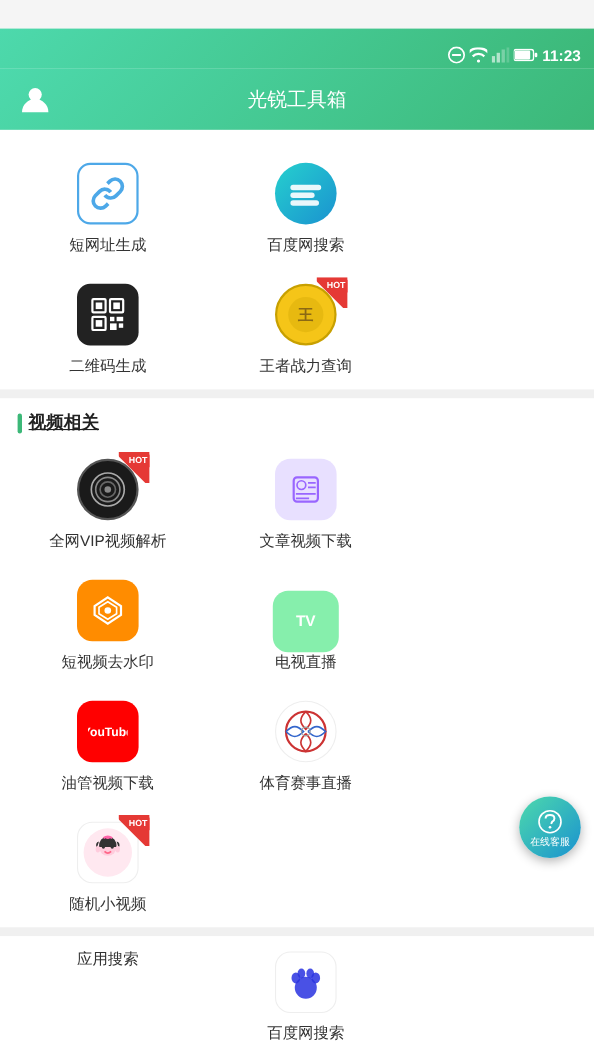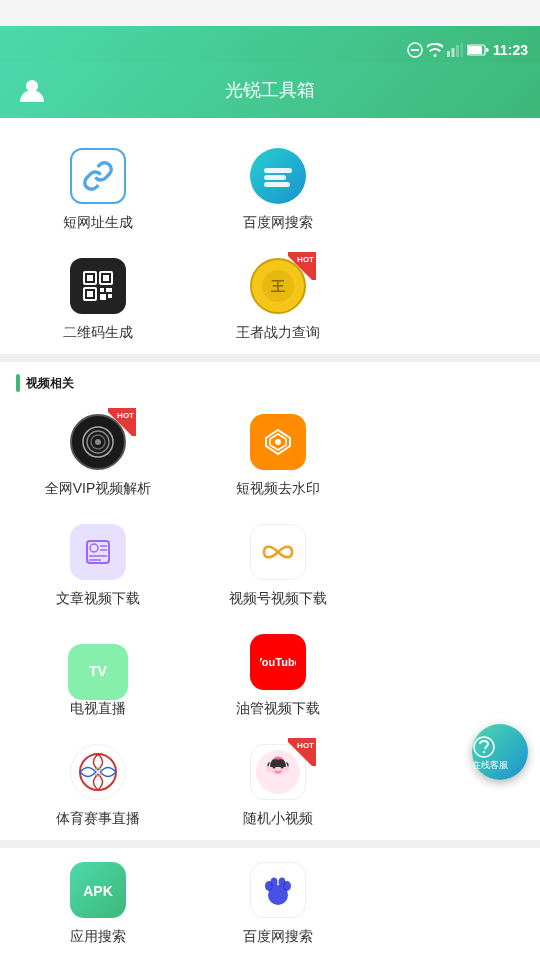--- a/index.html
+++ b/index.html
@@ -144,23 +144,24 @@
       padding: 12px 16px 8px;
       gap: 6px;
     }
     .section-bar {
       width: 4px;
       height: 18px;
       background: #3cb878;
       border-radius: 2px;
     }
     .section-title {
-      font-size: 12px;
+      font-size: 16px;
       font-weight: bold;
       color: #222;
+      text-decoration: underline;
     }
 
     .divider {
       height: 8px;
       background: #f0f0f0;
     }
 
     
     .icon-link {
       width: 56px;
@@ -294,20 +295,21 @@
     .float-service {
       position: fixed;
       right: 12px;
       bottom: 180px;
       width: 56px;
       height: 56px;
       background: linear-gradient(135deg, #4dd9ac, #1a92d0);
       border-radius: 50%;
       display: flex;
       flex-direction: column;
+      align-items: center;
       justify-content: center;
       box-shadow: 0 3px 10px rgba(0,0,0,0.3);
       cursor: pointer;
       z-index: 100;
     }
     .float-service-text {
       color: white;
       font-size: 9px;
       margin-top: 2px;
       line-height: 1;
@@ -463,59 +465,47 @@
             <circle cx="18" cy="18" r="7" fill="none" stroke="#666" stroke-width="1.5"></circle>
             <circle cx="18" cy="18" r="3" fill="#888"></circle>
           </svg>
         </div>
       </div>
       <span class="tool-label">全网VIP视频解析</span>
     </div>
 
     <div class="tool-item">
       <div class="tool-icon-wrap">
-        <div class="icon-watermark">
-          <svg width="32" height="32" viewBox="0 0 32 32" fill="white">
-            <polygon points="16,4 28,12 28,20 16,28 4,20 4,12" fill="none" stroke="white" stroke-width="2"></polygon>
-            <polygon points="16,8 24,13 24,19 16,24 8,19 8,13" fill="none" stroke="white" stroke-width="1.5"></polygon>
-            <circle cx="16" cy="16" r="3" fill="white"></circle>
-          </svg>
-        </div>
-      </div>
-      <span class="tool-label">短视频去水印</span>
-    </div>
-
-    <div class="tool-item">
-      <div class="tool-icon-wrap">
         <div class="icon-article">
           <svg width="34" height="34" viewBox="0 0 34 34" fill="none">
             <rect x="6" y="6" width="22" height="22" rx="3" fill="none" stroke="#9966ff" stroke-width="2"></rect>
             <circle cx="13" cy="13" r="4" fill="none" stroke="#9966ff" stroke-width="1.5"></circle>
             <line x1="19" y1="11" x2="26" y2="11" stroke="#9966ff" stroke-width="1.5"></line>
             <line x1="19" y1="15" x2="26" y2="15" stroke="#9966ff" stroke-width="1.5"></line>
             <line x1="8" y1="21" x2="26" y2="21" stroke="#9966ff" stroke-width="1.5"></line>
             <line x1="8" y1="25" x2="20" y2="25" stroke="#9966ff" stroke-width="1.5"></line>
           </svg>
         </div>
       </div>
       <span class="tool-label">文章视频下载</span>
     </div>
 
     <div class="tool-item">
       <div class="tool-icon-wrap">
-        <div class="icon-video-num">
-          <svg width="40" height="40" viewBox="0 0 40 40">
-
-            <path d="M20 20 C12 12, 6 14, 6 20 C6 26, 12 28, 20 20 Z" fill="none" stroke="#f0a020" stroke-width="2.5"></path>
-            <path d="M20 20 C28 28, 34 26, 34 20 C34 14, 28 12, 20 20 Z" fill="none" stroke="#f0a020" stroke-width="2.5"></path>
-          </svg>
-        </div>
-      </div>
-      <span class="tool-label">视频号视频下载</span>
-    </div>
+        <div class="icon-watermark">
+          <svg width="32" height="32" viewBox="0 0 32 32" fill="white">
+            <polygon points="16,4 28,12 28,20 16,28 4,20 4,12" fill="none" stroke="white" stroke-width="2"></polygon>
+            <polygon points="16,8 24,13 24,19 16,24 8,19 8,13" fill="none" stroke="white" stroke-width="1.5"></polygon>
+            <circle cx="16" cy="16" r="3" fill="white"></circle>
+          </svg>
+        </div>
+      </div>
+      <span class="tool-label">短视频去水印</span>
+    </div>
+
 
     <div class="tool-item">
       <div class="tool-icon-wrap">
         <div class="icon-tv">
           <svg width="34" height="28" viewBox="0 0 34 28" fill="white">
             <text x="17" y="18" text-anchor="middle" font-size="14" font-weight="bold" fill="white">TV</text>
           </svg>
         </div>
       </div>
       <span class="tool-label">电视直播</span>
@@ -581,27 +571,20 @@
       <span class="tool-label">随机小视频</span>
     </div>
   </div>
 
   <div class="divider"></div>
 
 
   <div class="tool-grid">
 
     <div class="tool-item">
-      <div class="tool-icon-wrap">
-        <div class="icon-apk">
-          <svg width="32" height="32" viewBox="0 0 32 32" fill="white">
-            <text x="16" y="22" text-anchor="middle" font-size="14" font-weight="bold" fill="white">APK</text>
-          </svg>
-        </div>
-      </div>
       <span class="tool-label">应用搜索</span>
     </div>
 
     <div class="tool-item">
       <div class="tool-icon-wrap">
         <div class="icon-baidu">
 
           <svg width="42" height="42" viewBox="0 0 42 42">
             <circle cx="21" cy="26" r="10" fill="#2932E1" opacity="0.85"></circle>
             <ellipse cx="12" cy="17" rx="4" ry="5" fill="#2932E1" opacity="0.85"></ellipse>

